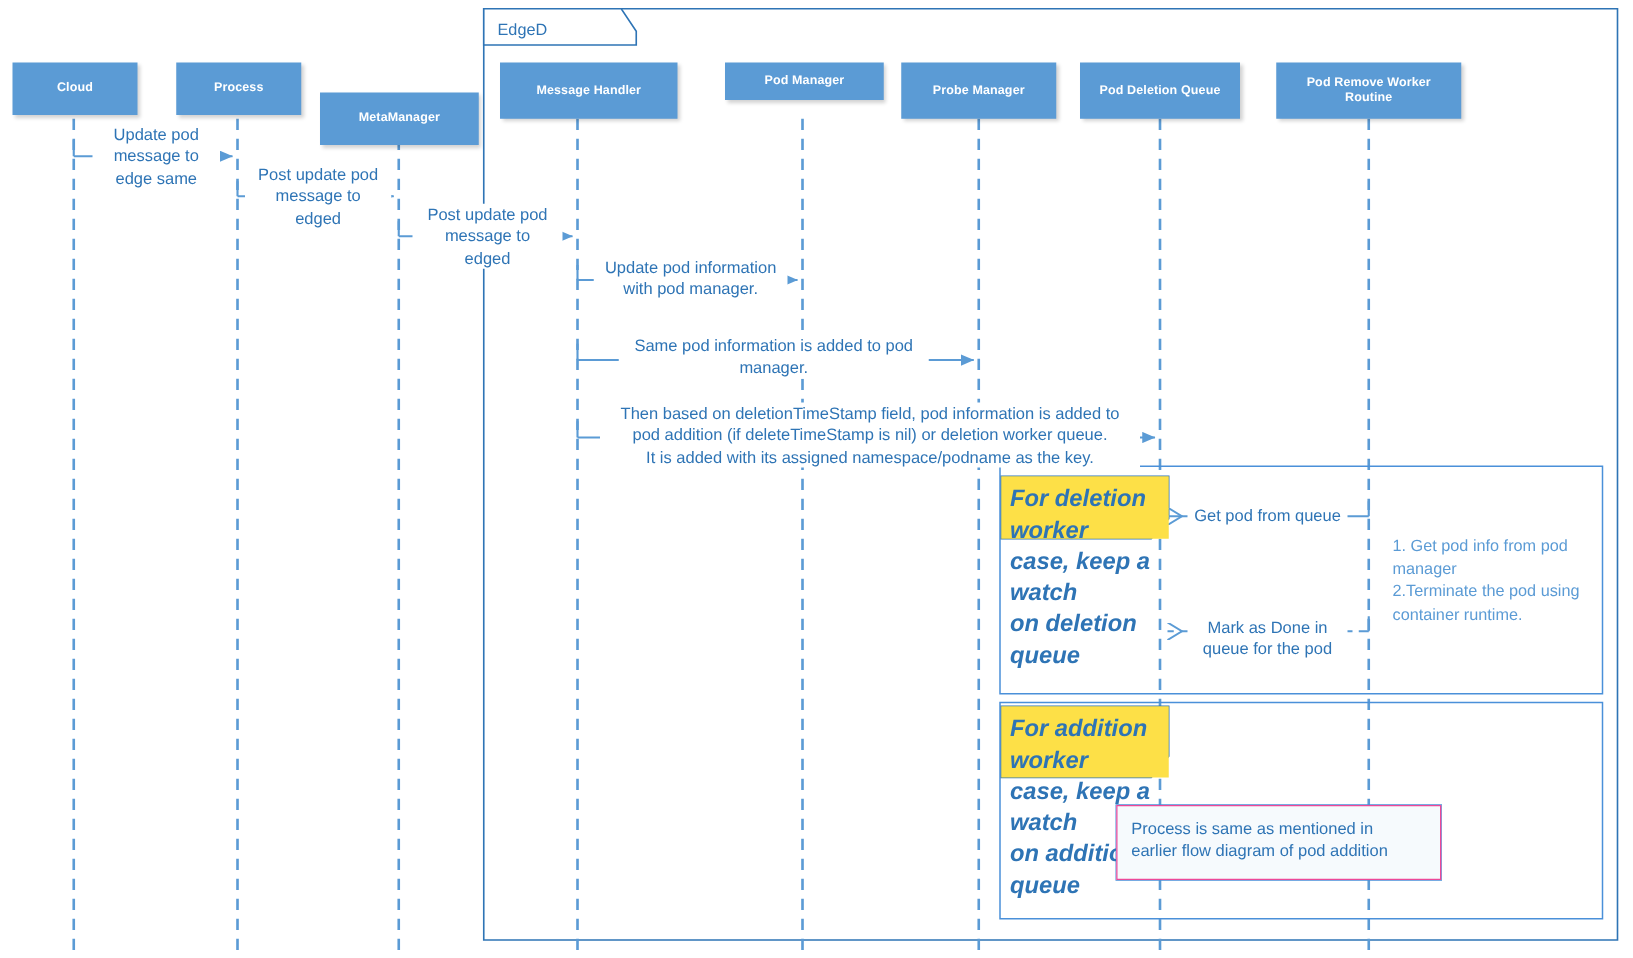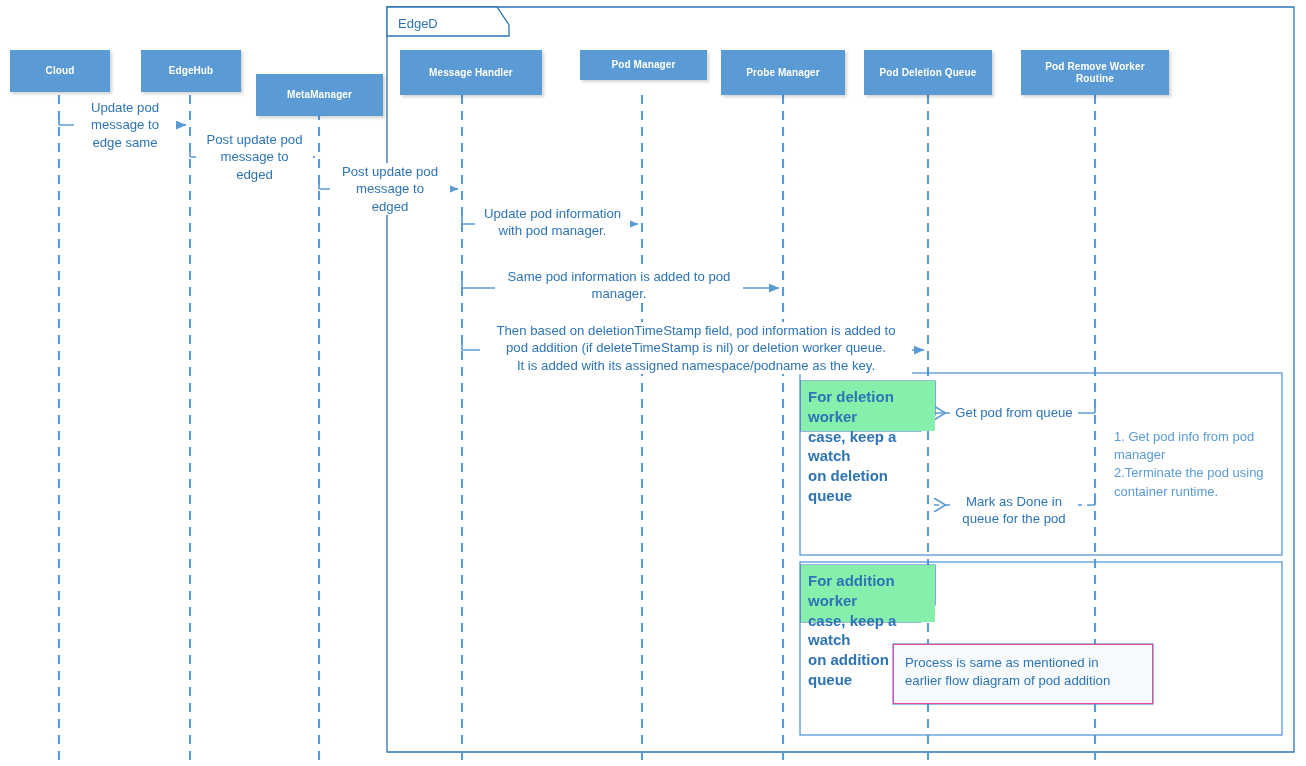--- a/index.html
+++ b/index.html
@@ -61,26 +61,27 @@
     white-space:pre-line;
     box-sizing:border-box;
     padding:0 3px;
   }
 
   
   .note-callout{
     position:absolute;
     box-sizing:border-box;
     color:#2E74B5;
-    font-size:15px;
+    font-size:19px;
     font-weight:bold;
     line-height:1.32;
     padding:6px 7px 4px 7px;
-    background:#86efac;
-    white-space:pre-line;
+    background:#fde047;
+    white-space:pre-line;
+    font-style:italic;
   }
   .note-plain{
     position:absolute;
     box-sizing:border-box;
     border:1px solid #ec4899;
     background:#F6FAFD;
     color:#2E74B5;
     font-size:13.2px;
     line-height:1.38;
     padding:9px 11px;
@@ -177,21 +178,21 @@
       <line x1="1095" y1="493" x2="1095" y2="505" stroke="#5B9BD5" stroke-width="1.7"></line>
     </g>
 
     <rect x="893" y="644" width="260" height="60" fill="#F6FAFD" stroke="#4A90D9" stroke-width="1.2"></rect>
   </svg>
 
   <div class="actor-box" style="left:10px;  top:50px; width:100px; height:42px;">
     <span>Cloud</span>
   </div>
   <div class="actor-box" style="left:141px; top:50px; width:100px; height:42px;">
-    <span>EdgeHub</span>
+    <span>Process</span>
   </div>
   <div class="actor-box" style="left:256px; top:50px; width:127px; height:42px;margin-top:24px;">
     <span>MetaManager</span>
   </div>
   <div class="actor-box" style="left:400px; top:50px; width:142px; height:45px;">
     <span>Message
 Handler</span>
   </div>
   <div class="actor-box" style="left:580px; top:50px; width:127px; height:30px;">
     <span>Pod Manager</span>

